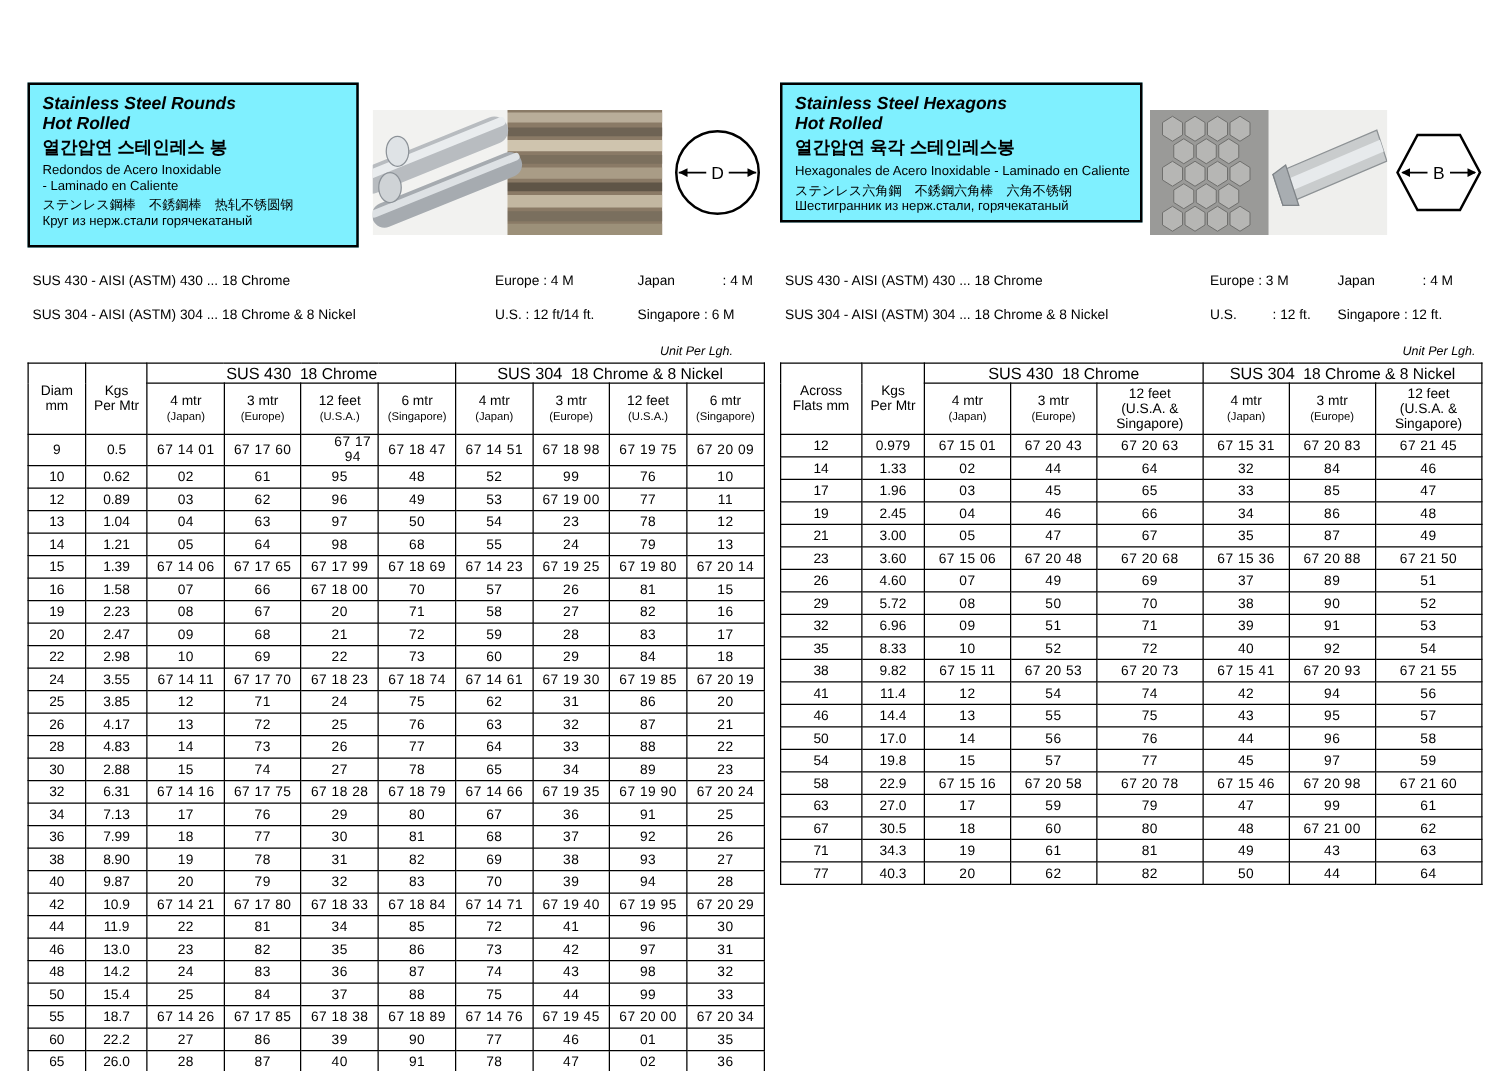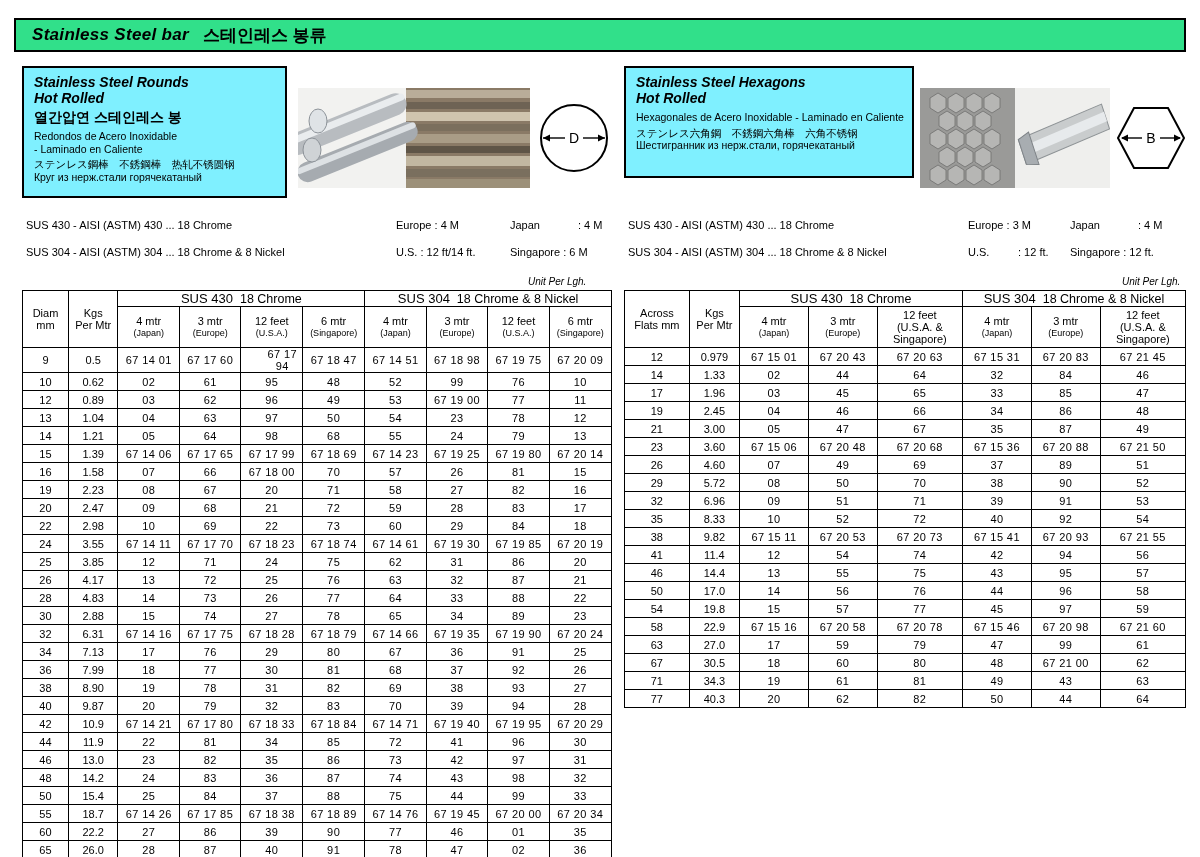--- a/index.html
+++ b/index.html
@@ -61,24 +61,20 @@
   .blank{border:1px solid #000;}
 
   
   tr.grpstart td{border-top:1px solid #000;}
 </style>
 </head>
 <body>
 
 <div class="page">
 
-  <div class="titlebar">
-    <span class="t1">Stainless Steel bar</span>
-    <span class="t2">스테인레스 봉류</span>
-  </div>
 
   <div class="hdrbox" style="left:22px;top:66px;width:265px;height:132px;">
     <div class="l1">Stainless Steel Rounds</div>
     <div class="l2">Hot Rolled</div>
     <div class="l3" style="margin-top:2px;">열간압연 스테인레스 봉</div>
     <div class="sm" style="margin-top:4px;">Redondos de Acero Inoxidable</div>
     <div class="sm">- Laminado en Caliente</div>
     <div class="sm" style="margin-top:3px;">ステンレス鋼棒　不銹鋼棒　热轧不锈圆钢</div>
     <div class="sm">Круг из нерж.стали горячекатаный</div>
   </div>
@@ -130,20 +126,21 @@
   <div class="spec" style="left:510px;top:218px;">Japan</div>
   <div class="spec" style="left:578px;top:218px;">: 4 M</div>
   <div class="spec" style="left:396px;top:245px;">U.S. : 12 ft/14 ft.</div>
   <div class="spec" style="left:510px;top:245px;">Singapore : 6 M</div>
 
   <div class="unitper" style="left:528px;top:276px;">Unit Per Lgh.</div>
 
   <div class="hdrbox" style="left:624px;top:66px;width:290px;height:112px;">
     <div class="l1">Stainless Steel Hexagons</div>
     <div class="l2">Hot Rolled</div>
+    <div class="l3" style="margin-top:2px;">열간압연 육각 스테인레스봉</div>
     <div class="sm" style="margin-top:5px;">Hexagonales de Acero Inoxidable - Laminado en Caliente</div>
     <div class="sm" style="margin-top:3px;">ステンレス六角鋼　不銹鋼六角棒　六角不锈钢</div>
     <div class="sm">Шестигранник из нерж.стали, горячекатаный</div>
   </div>
 
   <div class="photo" style="left:920px;top:88px;width:190px;height:100px;">
     <svg width="190" height="100" viewBox="0 0 190 100">
       <rect x="0" y="0" width="95" height="100" fill="#9a9a98"></rect>
       <g fill="#b6b6b4" stroke="#6f6f6d" stroke-width="0.8">
         <polygon points="10,10 18,5 26,10 26,20 18,25 10,20"></polygon>

